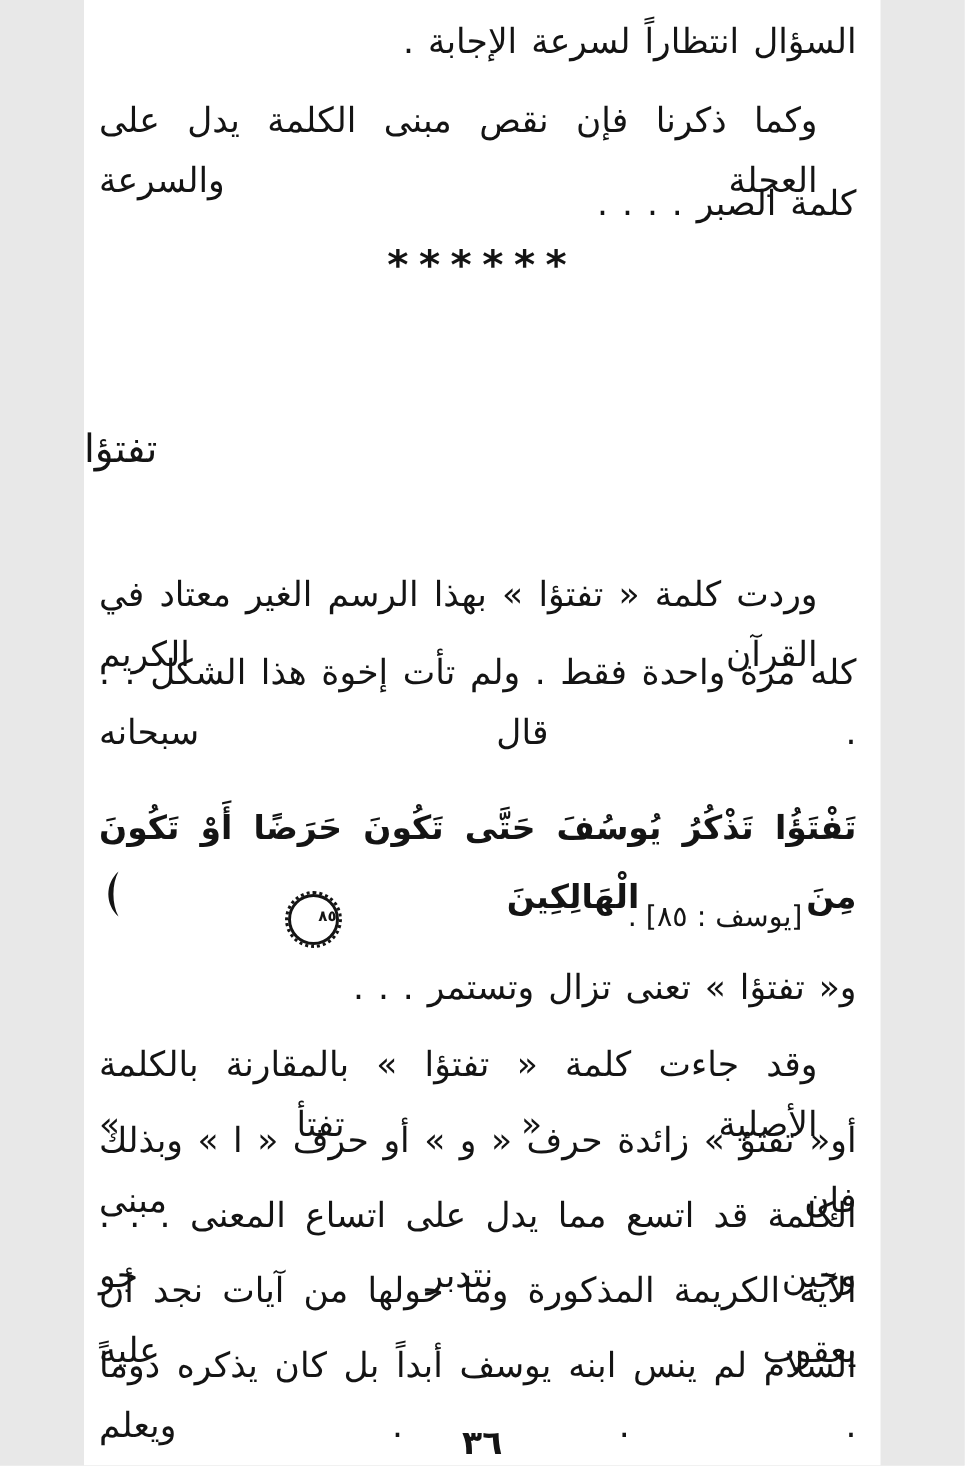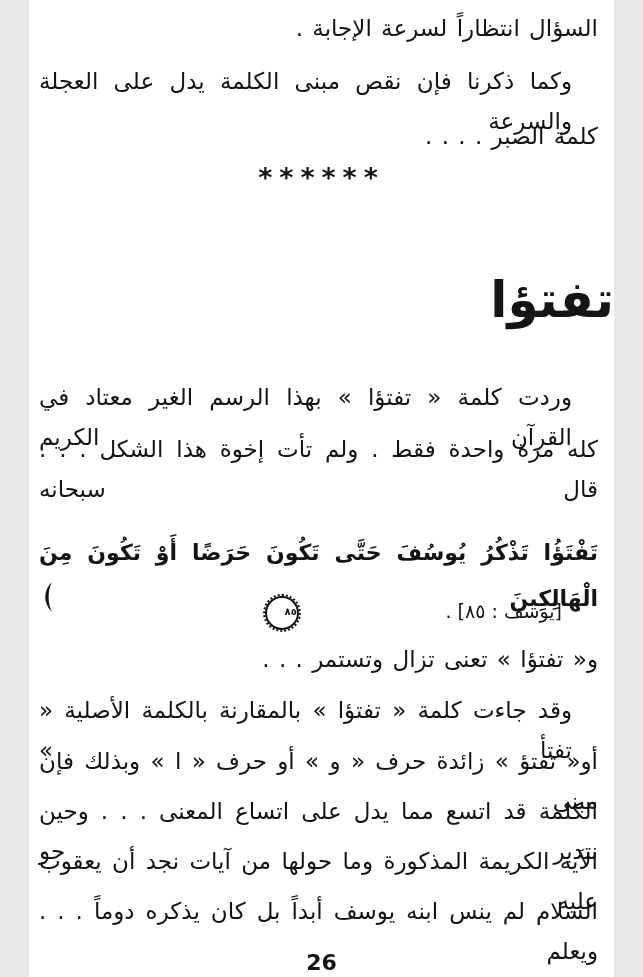--- a/index.html
+++ b/index.html
@@ -1,18 +1,18 @@
 <!DOCTYPE html>
 <html dir="rtl" lang="ar"><head>
 <meta charset="utf-8">
 <style>
   html,body{margin:0;padding:0;background:#e8e8e8;}
   .page{
     position:relative;
-    width:585px;height:977px;
+    width:531px;height:977px;
     margin:0 auto;
     background:#ffffff;
     overflow:hidden;
     font-family:"DejaVu Sans",sans-serif;
     color:#141414;
     direction:rtl;
   }
   .line{
     position:absolute;
     right:16px;left:10px;
@@ -25,22 +25,22 @@
   .indent{padding-right:26px;}
   .stars{
     position:absolute;right:0;left:0;
     text-align:center;
     font-size:27px;font-weight:bold;
     letter-spacing:7px;
     line-height:30px;
   }
   .chapter-title{
     position:absolute;right:0;left:0;
-    text-align:right;
-    font-size:50px;font-weight:bold;
+    text-align:left;
+    font-size:26px;font-weight:normal;
     line-height:48px;
   }
   .verse{
     font-weight:bold;
     font-size:22px;
     line-height:46px;
   }
   .rosette{
     display:inline-block;
     width:30px;height:30px;
@@ -106,15 +106,15 @@
   <div class="line j indent" style="top:690px">وقد جاءت كلمة « تفتؤا » بالمقارنة بالكلمة الأصلية « تفتأ »</div>
 
   <div class="line j" style="top:741px">أو« تفتؤ » زائدة حرف « و » أو حرف « ا » وبذلك فإن مبنى</div>
 
   <div class="line j" style="top:791px">الكلمة قد اتسع مما يدل على اتساع المعنى . . . وحين نتدبر جو</div>
 
   <div class="line j" style="top:891px">السلام لم ينس ابنه يوسف أبداً بل كان يذكره دوماً . . . ويعلم</div>
 
   <div class="line j" style="top:841px">الآية الكريمة المذكورة وما حولها من آيات نجد أن يعقوب عليه</div>
 
-  <div class="page-number" style="top:948px">26</div>
+  <div class="page-number" style="top:948px">٣٦</div>
 
 </div>
 
 </body></html>

